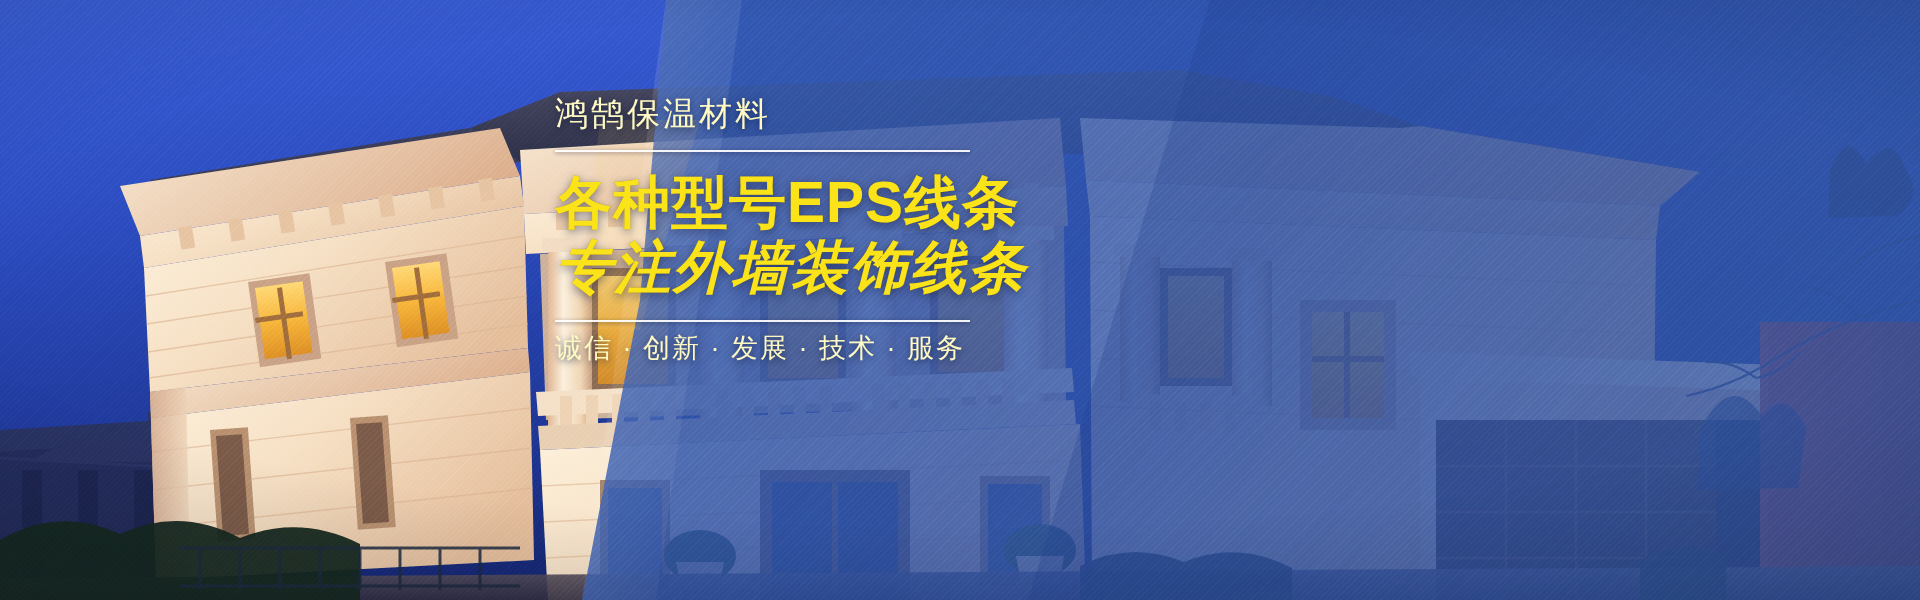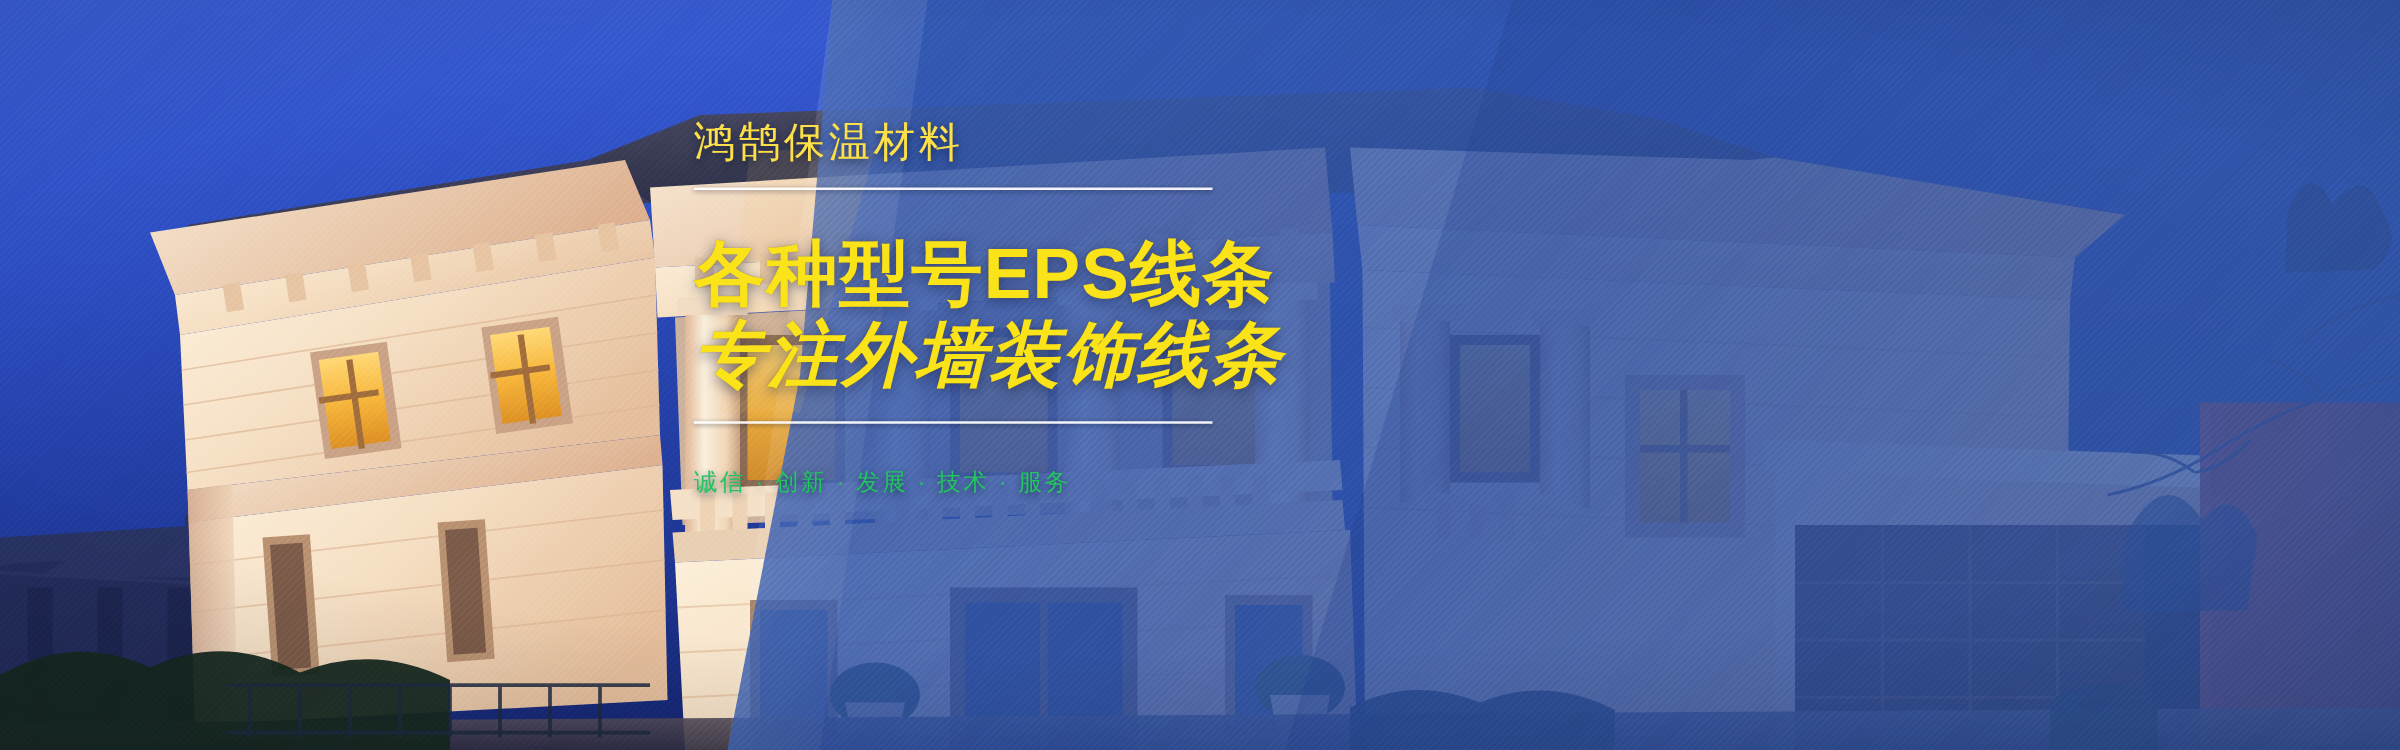--- a/index.html
+++ b/index.html
@@ -41,57 +41,57 @@
   }
 
   
   .textblock{
     position:absolute;
     left:555px;top:96px;
     width:470px;
     z-index:6;
   }
   .brand{
-    color:#fde047;
+    color:#fef9c3;
     font-size:33px;
     line-height:1.12;
     letter-spacing:3px;
     font-weight:400;
     text-shadow:0 2px 7px rgba(6,16,48,.66);
     white-space:nowrap;
   }
   .rule{
     height:2px;
     background:#ffffff;
     opacity:.92;
     margin:17px 0 0 0;
     width:415px;
     box-shadow:0 1px 4px rgba(5,14,44,.5);
   }
   .rule.bottom{margin:0;width:415px;}
   .headline{
-    margin-top:35px;
+    margin-top:18px;
   }
   .headline .hl{
     color:#fbe31a;
     font-size:57px;
     font-weight:700;
     line-height:1.14;
     letter-spacing:1px;
     white-space:nowrap;
     text-shadow:
        0 0 1px rgba(120,90,0,.55),
        0 3px 10px rgba(24,30,70,.55);
   }
   .headline .hl.l2{letter-spacing:2px;font-style:italic;}
   .rulewrap{margin-top:20px;}
   .tagline{
-    margin-top:34px;
-    color:#22c55e;
-    font-size:19px;
+    margin-top:8px;
+    color:#fef9c3;
+    font-size:27px;
     letter-spacing:2px;
     font-weight:400;
     white-space:nowrap;
     text-shadow:0 2px 7px rgba(6,16,48,.6);
   }
 </style>
 </head>
 <body>
 
 <div class="banner">

